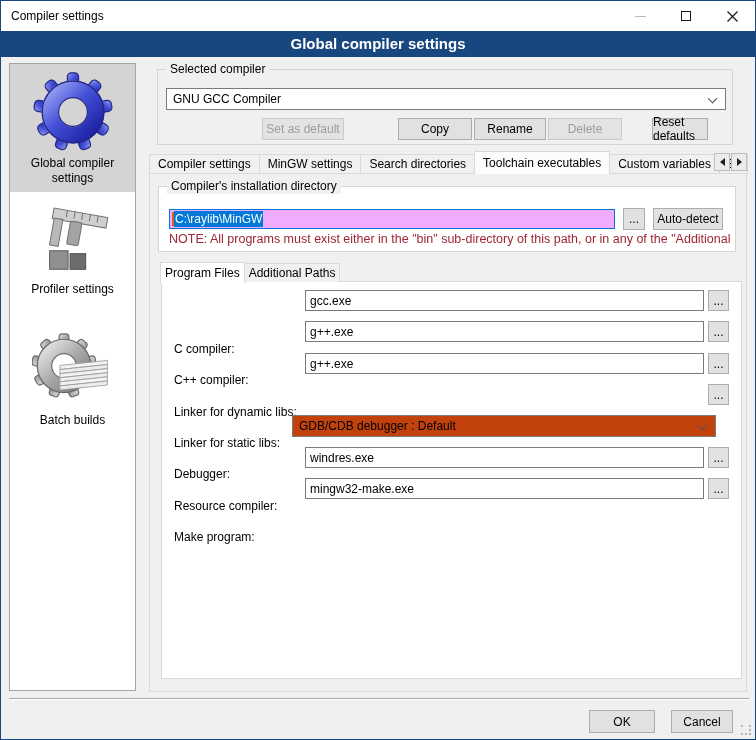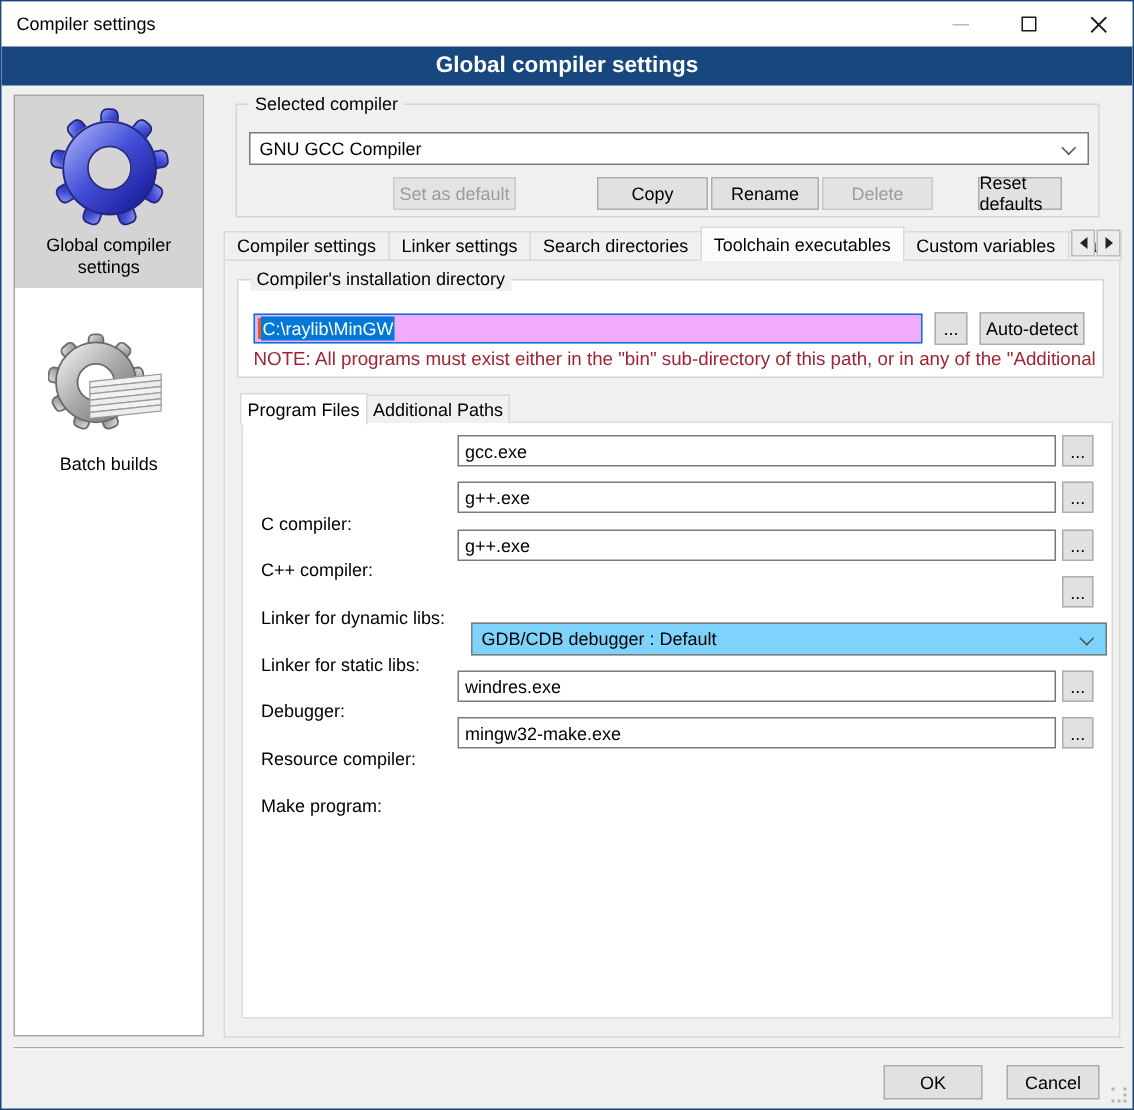--- a/index.html
+++ b/index.html
@@ -122,21 +122,21 @@
     background:#fff; border:1px solid #d9d9d9;
   }
   .frow { position:absolute; left:0; width:100%; height:24px; }
   .frow .flabel { position:absolute; left:12px; top:4px;margin-top:48px; }
   .field {
     position:absolute; left:143px; top:0; width:399px; height:21px;
     border:1px solid #7a7a7a; background:#fff; font:12px "Liberation Sans",sans-serif;
     padding:0 4px; color:#000; outline:none;
   }
   .frow .b-browse { left:546px; top:0; width:21px; height:21px; }
-  .combo-debugger { left:152px; top:0; width:424px; height:22px; background:#7dd3fc; }
+  .combo-debugger { left:130px; top:0; width:424px; height:22px; background:#c2410c; }
 
   
   .footer-sep {
     position:absolute; left:8px; top:697px; width:740px; height:2px;
     border-top:1px solid #a7a7a7; border-bottom:1px solid #fff;
   }
   .b-ok { left:588px; top:709px; width:66px; height:23px; }
   .b-cancel { left:670px; top:709px; width:62px; height:23px; }
   .grip { position:absolute; right:4px; bottom:4px; width:10px; height:10px; }
   .grip i {
@@ -190,20 +190,37 @@
           <rect x="43" y="1" width="14" height="18" rx="5" transform="rotate(280 50 50)"></rect>
           <rect x="43" y="1" width="14" height="18" rx="5" transform="rotate(320 50 50)"></rect>
           <circle cx="50" cy="50" r="29" fill="none" stroke="url(#gblue)" stroke-width="21"></circle>
           <circle cx="50" cy="50" r="38.5" fill="none"></circle>
           <circle cx="50" cy="50" r="18" fill="none"></circle>
         </g>
       </svg>
       <span class="lbl">Global compiler settings</span>
     </div>
 
+    <div class="side-item item-profiler">
+      <svg width="80" height="78" viewBox="0 0 80 80">
+        <g transform="rotate(10 40 34)">
+          <rect x="16" y="10" width="56" height="11" fill="#cfcfcf" stroke="#6e6e6e"></rect>
+          <line x1="30" y1="10" x2="30" y2="17" stroke="#6e6e6e"></line>
+          <line x1="38" y1="10" x2="38" y2="17" stroke="#6e6e6e"></line>
+          <line x1="46" y1="10" x2="46" y2="17" stroke="#6e6e6e"></line>
+          <line x1="54" y1="10" x2="54" y2="17" stroke="#6e6e6e"></line>
+          <line x1="62" y1="10" x2="62" y2="17" stroke="#6e6e6e"></line>
+          <rect x="18" y="20" width="9" height="28" fill="#b9b9b9" stroke="#6e6e6e"></rect>
+          <rect x="35" y="20" width="12" height="24" rx="2" fill="#a3a3a3" stroke="#6e6e6e"></rect>
+        </g>
+        <rect x="16" y="50" width="19" height="19" fill="#8f8f8f" stroke="#5c5c5c"></rect>
+        <rect x="37" y="53" width="16" height="16" fill="#6d6d6d" stroke="#4c4c4c"></rect>
+      </svg>
+      <span class="lbl">Profiler settings</span>
+    </div>
 
     <div class="side-item item-batch">
       <svg width="82" height="82" viewBox="0 0 100 100">
         <defs>
           <linearGradient id="ggray" x1="0" y1="0" x2="1" y2="1">
             <stop offset="0" stop-color="#e4e4e4"></stop>
               <stop offset="0.5" stop-color="#a9a9a9"></stop>
               <stop offset="1" stop-color="#7d7d7d"></stop>
           </linearGradient>
         </defs>
@@ -244,21 +261,21 @@
       </div>
       <div class="btn disabled b-setdef">Set as default</div>
       <div class="btn b-copy">Copy</div>
       <div class="btn b-rename">Rename</div>
       <div class="btn disabled b-delete">Delete</div>
       <div class="btn b-reset">Reset defaults</div>
     </div>
 
     <div class="tabstrip">
       <div class="tab">Compiler settings</div>
-      <div class="tab">Linker settings</div>
+      <div class="tab">MinGW settings</div>
       <div class="tab">Search directories</div>
       <div class="tab active">Toolchain executables</div>
       <div class="tab">Custom variables</div>
       <div class="tab clipped">Builc</div>
       <div class="tab-arrows">
         <div class="tab-arrow">
             <span class="tri-l"></span>
           </div>
         <div class="tab-arrow">
             <span class="tri-r"></span>

